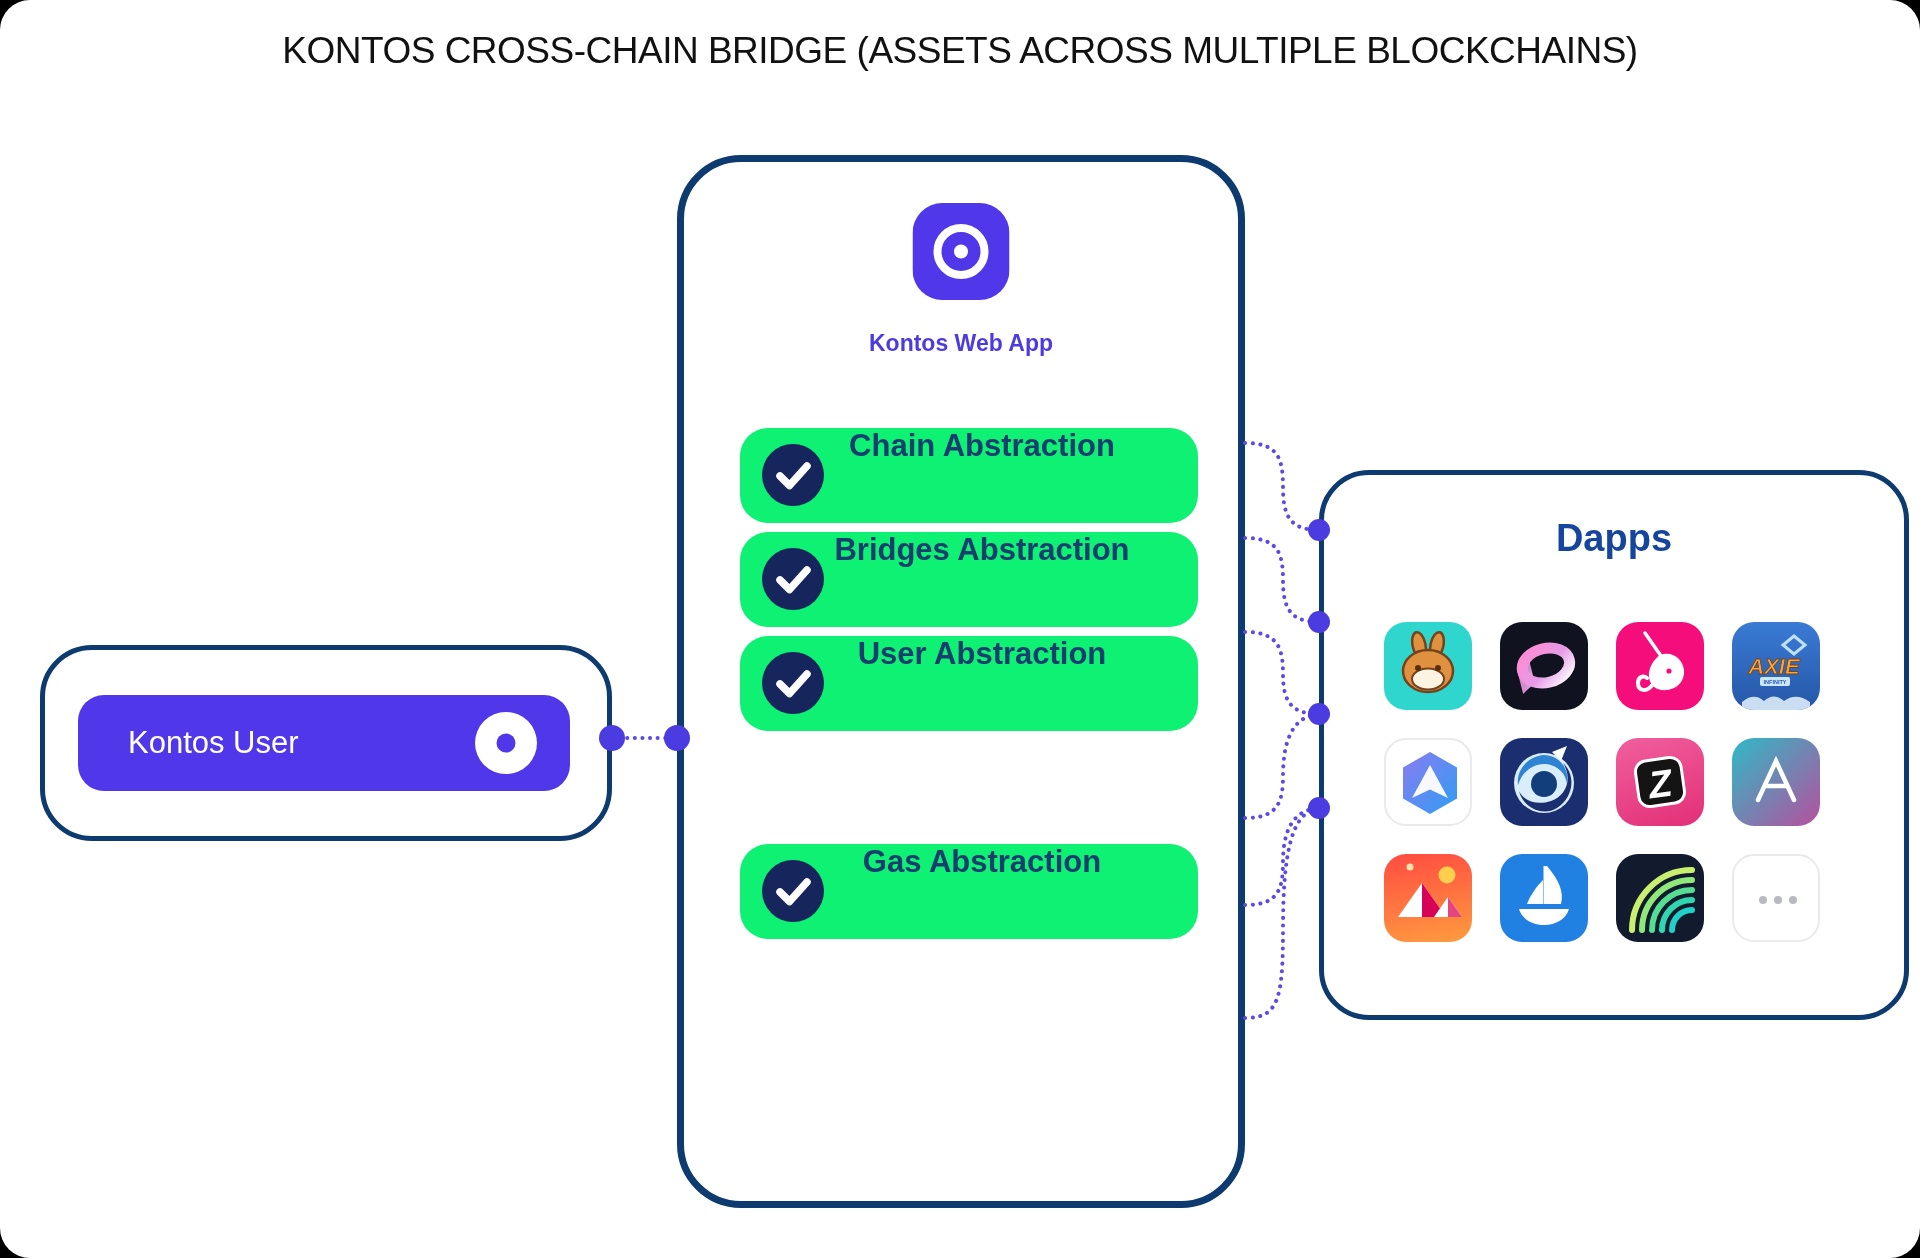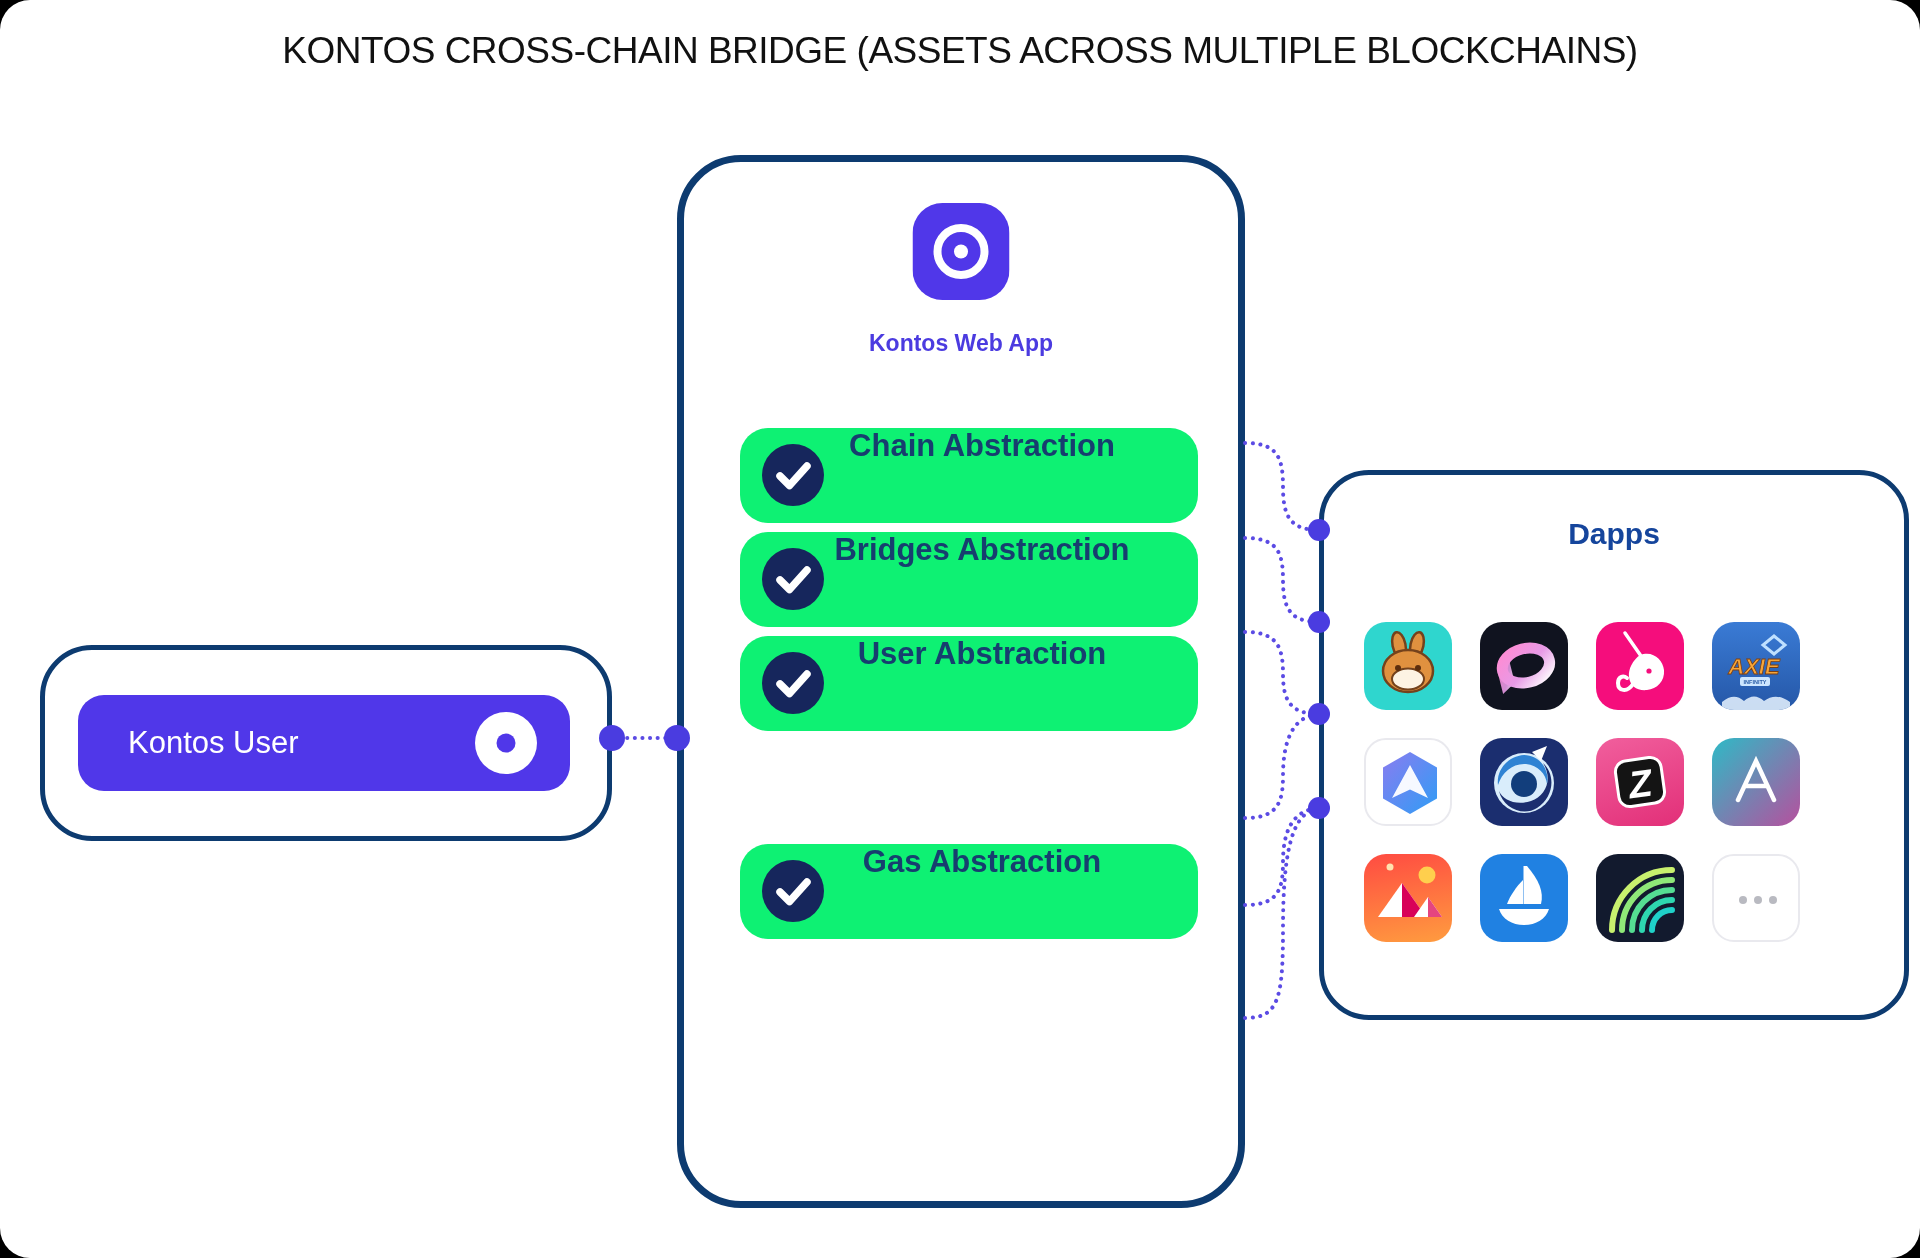--- a/index.html
+++ b/index.html
@@ -37,22 +37,22 @@
     color:var(--indigo-text);font-size:23px;font-weight:bold;}
   .pill{position:absolute;left:56px;width:458px;height:95px;background:var(--green);
     border-radius:28px;display:flex;align-items:flex-start;}
   .pill .check{position:absolute;left:22px;top:16px;width:62px;height:62px;}
   .pill .plabel{flex:1;text-align:center;color:var(--pill-text);font-size:31px;font-weight:bold;padding-left:26px;}
 
   
   .dapps{position:absolute;left:1319px;top:470px;width:590px;height:550px;
     border:5px solid var(--navy-border);border-radius:50px;background:#fff;}
   .dapps-title{position:absolute;top:42px;left:0;width:100%;text-align:center;
-    color:var(--dapps-title);font-size:30px;font-weight:bold;}
-  .grid{position:absolute;left:40px;top:147px;display:grid;
+    color:var(--dapps-title);font-size:38px;font-weight:bold;}
+  .grid{position:absolute;left:60px;top:147px;display:grid;
     grid-template-columns:repeat(4,88px);grid-auto-rows:88px;column-gap:41px;row-gap:37px;gap:28px;}
   .app{width:88px;height:88px;border-radius:22px;overflow:hidden;position:relative;}
   .app svg{display:block;width:88px;height:88px;}
   .app.light{border:2px solid #e9e9ee;background:#fff;}
 
   .connectors{position:absolute;left:0;top:0;pointer-events:none;}
   .dotline{fill:none;stroke:var(--connector);stroke-width:4;stroke-linecap:round;stroke-dasharray:.1 7.5;}
   .cdot{fill:var(--connector-dot);}
 </style>
 </head>

